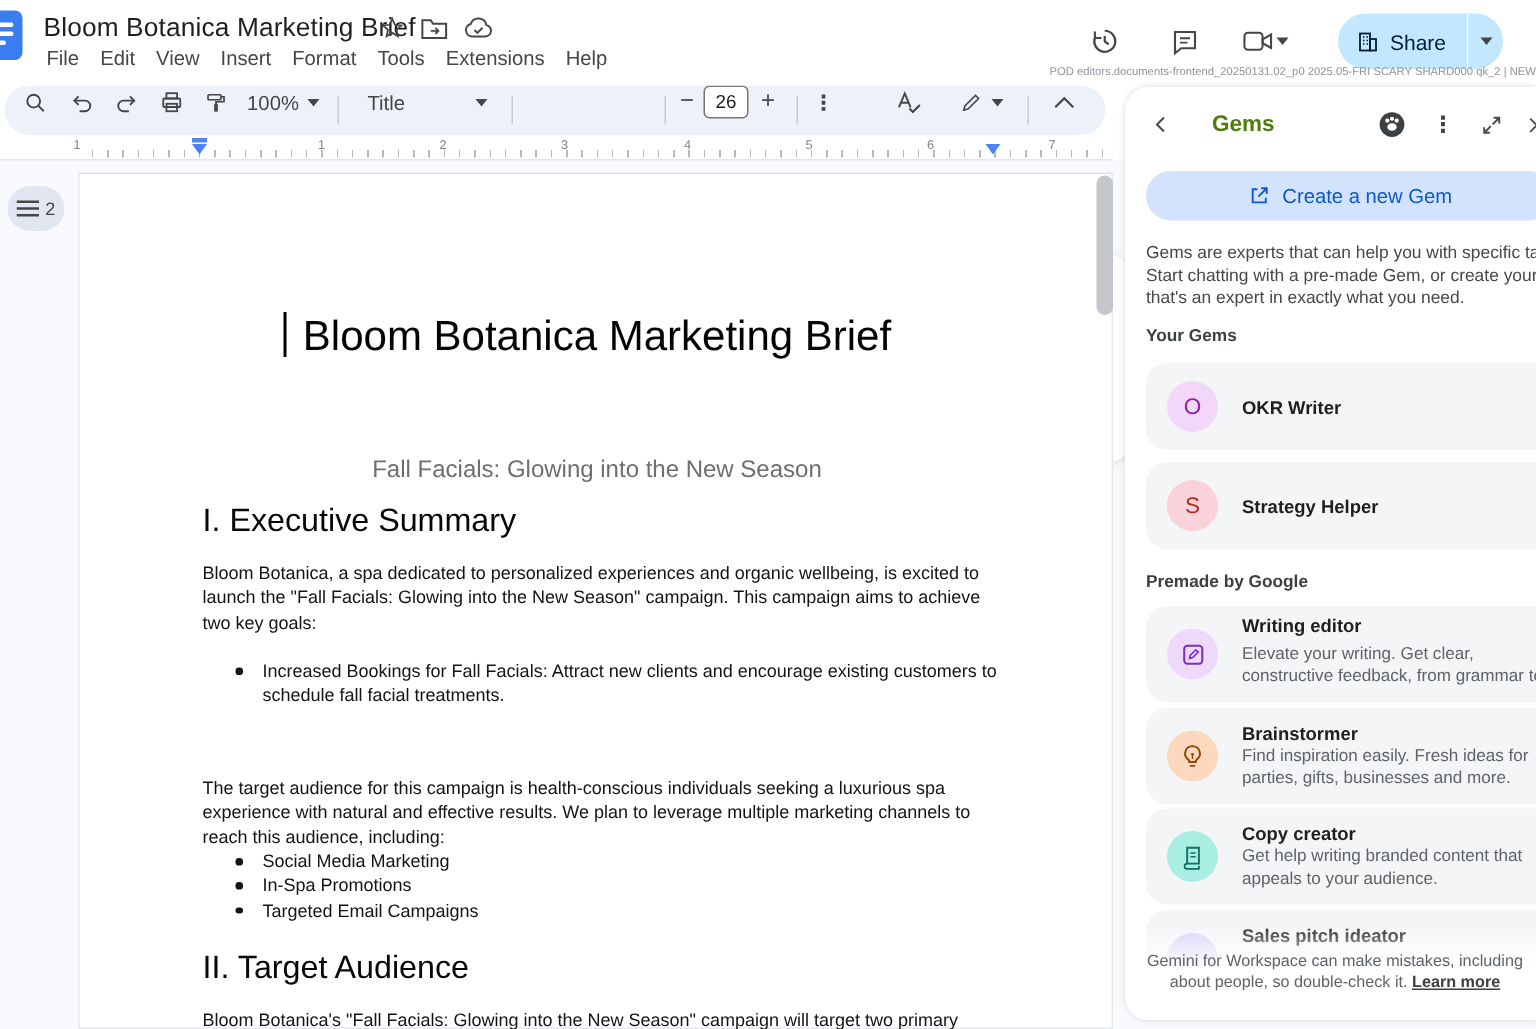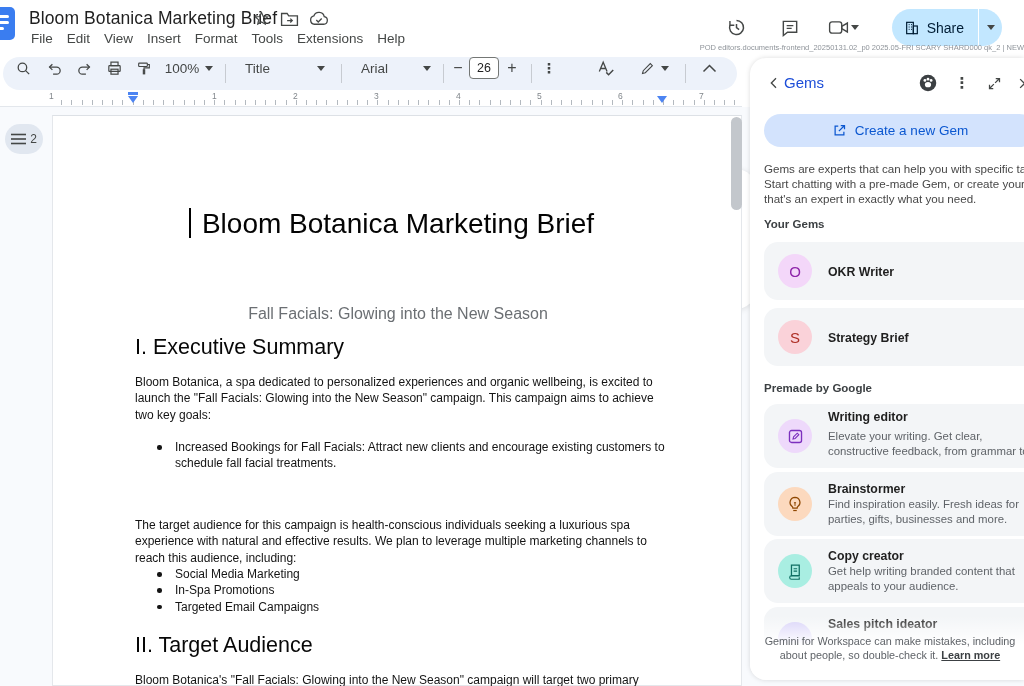--- a/index.html
+++ b/index.html
@@ -62,21 +62,21 @@
   .doc-h { position:absolute; left:82px; font-size:21.5px; line-height:27px; color:#070707; white-space:pre; }
   .doc-p { position:absolute; left:82px; font-size:12px; line-height:16.4px; color:#141414; white-space:pre; }
   .doc-ul { position:absolute; left:82px; list-style:none; }
   .doc-ul li { position:relative; padding-left:40px; font-size:12px; line-height:16.4px; color:#141414; white-space:pre; }
   .doc-ul li::before { content:""; position:absolute; left:22px; top:6px; width:4.5px; height:4.5px; border-radius:50%; background:#141414; }
 
   
   .gems-panel { position:absolute; left:750px; top:58px; width:274px; height:622px; background:#fff;
     border-radius:16px 0 0 16px; box-shadow:0 0 5px rgba(0,0,0,.14); overflow:hidden; z-index:10; }
   .gp-header { position:absolute; left:0; top:10px; width:100%; height:30px; }
-  .gp-title { position:absolute; left:34px; top:6px; font-size:15px; font-weight:400; color:#1d4ed8; }
+  .gp-title { position:absolute; left:58px; top:6px; font-size:15px; font-weight:700; color:#4d7c0f; }
   .gp-hicon { position:absolute; top:3px; width:24px; height:24px; display:flex; align-items:center; justify-content:center; }
   .create-btn { position:absolute; left:14px; top:56px; width:272px; height:33px; background:#d3e3fd; border-radius:17px;
     display:flex; align-items:center; justify-content:center; gap:8px; color:#0b57d0; font-size:13.5px; font-weight:500; }
   .gp-desc { position:absolute; left:14px; top:104px; font-size:11.6px; line-height:14.8px; color:#474747; white-space:pre; }
   .gp-label { position:absolute; left:14px; font-size:11.5px; font-weight:700; color:#3c4043; }
   .gem-card { position:absolute; left:14px; width:282px; background:#f3f5f7; border-radius:14px; }
   .gem-avatar { position:absolute; left:14px; width:34px; height:34px; border-radius:50%; display:flex; align-items:center; justify-content:center;
     font-size:15px; font-weight:500; }
   .gem-name { position:absolute; left:64px; font-size:12.3px; font-weight:700; color:#1f1f1f; white-space:nowrap; }
   .gem-desc { position:absolute; left:64px; font-size:11.4px; line-height:14.6px; color:#5f6368; white-space:pre; }
@@ -254,24 +254,20 @@
     <div class="tb" style="left:158px;width:56px;gap:6px">
       <span class="tb-label">100%</span>
         <span class="caret"></span>
     </div>
     <div class="tb-divider" style="left:222px"></div>
     <div class="tb" style="left:232px;width:100px;justify-content:space-between;padding:0 10px">
       <span class="tb-label">Title</span>
         <span class="caret"></span>
     </div>
     <div class="tb-divider" style="left:338px"></div>
-    <div class="tb" style="left:348px;width:90px;justify-content:space-between;padding:0 10px">
-      <span class="tb-label">Arial</span>
-        <span class="caret"></span>
-    </div>
     <div class="tb-divider" style="left:440px"></div>
     <div class="tb" style="left:444px;width:22px;font-size:16px">−</div>
     <div class="tb" style="left:466px;width:30px">
       <span class="fontsize-box">26</span>
     </div>
     <div class="tb" style="left:498px;width:22px;font-size:16px">+</div>
     <div class="tb-divider" style="left:528px"></div>
     <div class="tb" style="left:534px;width:24px;font-size:14px;font-weight:700;letter-spacing:0">⋮</div>
     <div class="tb" style="left:588px;width:28px">
       <svg width="19" height="17" viewBox="0 0 24 22">
@@ -364,21 +360,21 @@
     <div class="gem-card" style="top:184px;height:58px">
       <div class="gem-avatar" style="top:12px;background:#f3d7f9;color:#8e24aa">
         <span>O</span>
       </div>
       <div class="gem-name" style="top:23px">OKR Writer</div>
     </div>
     <div class="gem-card" style="top:250px;height:58px">
       <div class="gem-avatar" style="top:12px;background:#fad2d9;color:#ad2e24">
         <span>S</span>
       </div>
-      <div class="gem-name" style="top:23px">Strategy Brief</div>
+      <div class="gem-name" style="top:23px">Strategy Helper</div>
     </div>
 
     <div class="gp-label" style="top:324px">Premade by Google</div>
 
     <div class="gem-card" style="top:346px;height:64px">
       <div class="gem-avatar" style="top:15px;background:#eed9fb">
         <svg width="17" height="17" viewBox="0 0 24 24">
           <g fill="none" stroke="#7c2fbe" stroke-width="1.9">
               <rect x="3.5" y="3.5" width="17" height="17" rx="3"></rect>
               <path d="M8.5 15.5l.8-3 5.2-5.2 2.2 2.2-5.2 5.2-3 .8z" stroke-width="1.5"></path>

